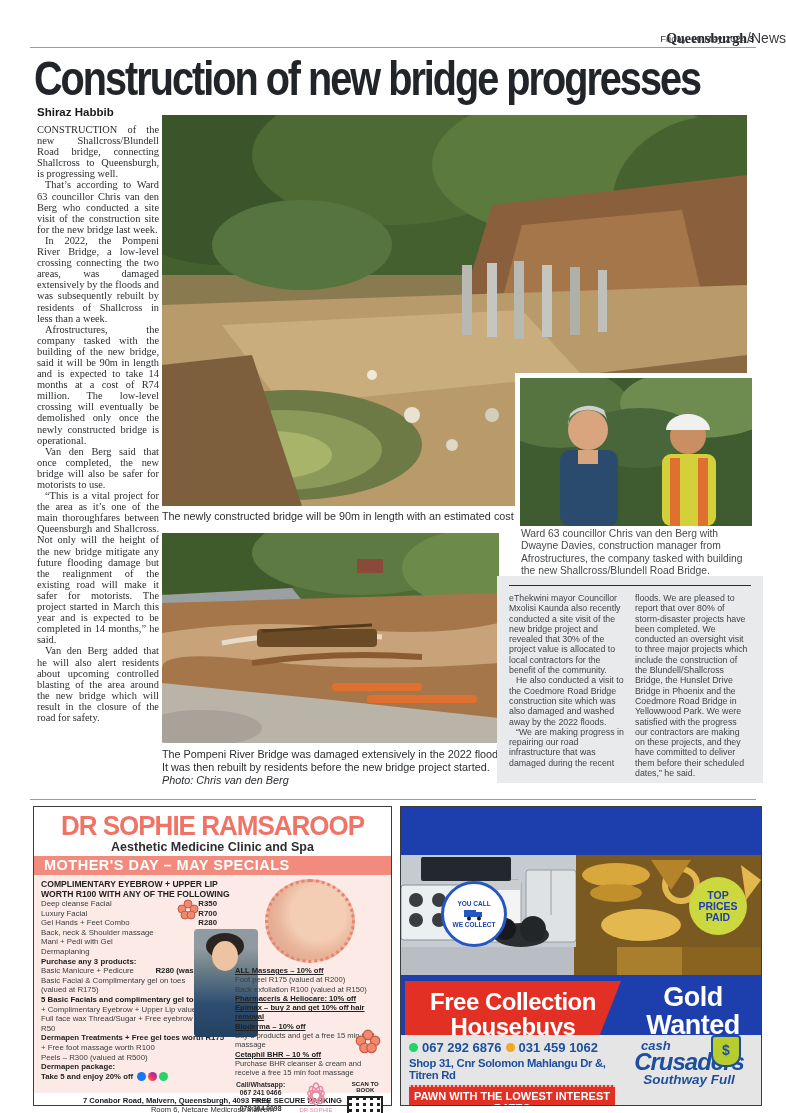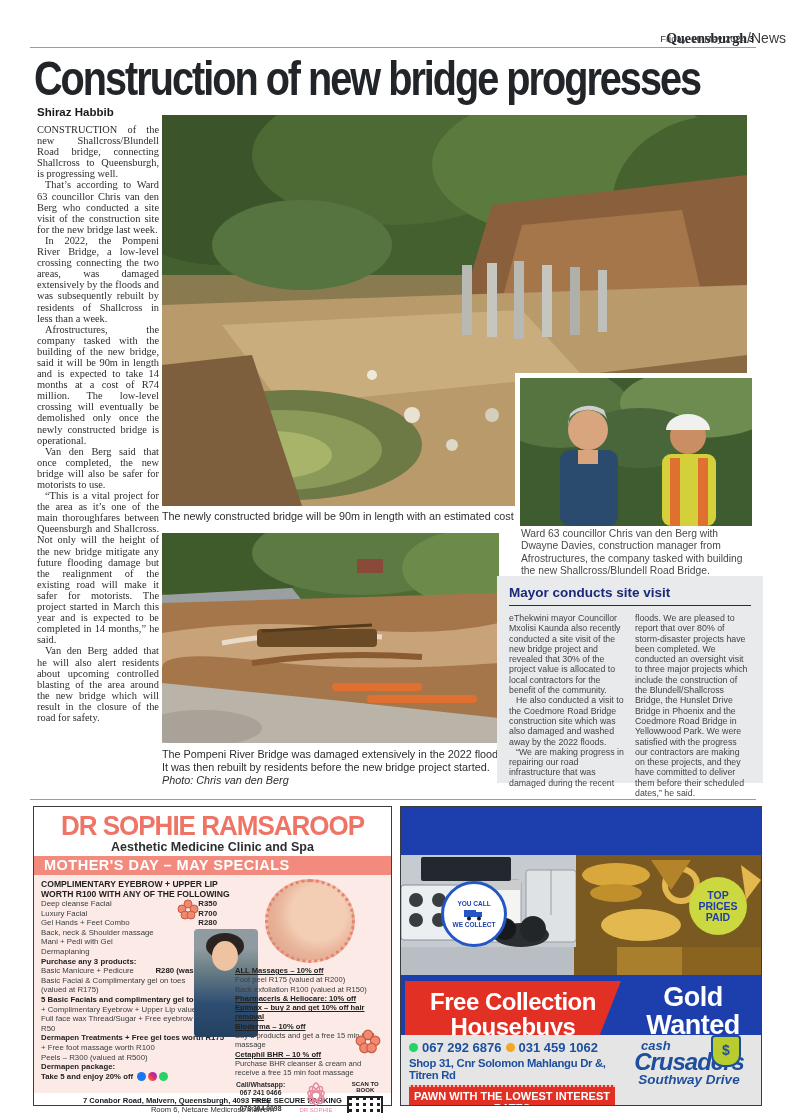--- a/index.html
+++ b/index.html
@@ -227,21 +227,20 @@
       <ellipse cx="40" cy="195" rx="60" ry="18" fill="#a8a299"></ellipse>
     </svg>
   </div>
   <div class="cap cap-flood">
     <div>The Pompeni River Bridge was damaged extensively in the 2022 floods.</div>
     <div>It was then rebuilt by residents before the new bridge project started.</div>
     <div class="cred">Photo: Chris van den Berg</div>
   </div>
 
   <div class="mayor">
-    <h3>Mayor conducts site visit</h3>
     <div class="rule"></div>
     <div class="cols">
       <div class="col">
         <p>eThekwini mayor Councillor Mxolisi Kaunda also recently conducted a site visit of the new bridge project and revealed that 30% of the project value is allocated to local contractors for the benefit of the community.</p>
         <p>He also conducted a visit to the Coedmore Road Bridge construction site which was also damaged and washed away by the 2022 floods.</p>
         <p>“We are making progress in repairing our road infrastructure that was damaged during the recent</p>
       </div>
       <div class="col">
         <p>floods. We are pleased to report that over 80% of storm-disaster projects have been completed. We conducted an oversight visit to three major projects which include the construction of the Blundell/Shallcross Bridge, the Hunslet Drive Bridge in Phoenix and the Coedmore Road Bridge in Yellowwood Park. We were satisfied with the progress our contractors are making on these projects, and they have committed to deliver them before their scheduled dates,” he said.</p>
       </div>
@@ -455,18 +454,18 @@
           <span class="dot dorange"></span>
           <span>031 459 1062</span>
         </div>
         <div class="shoprow">Shop 31, Cnr Solomon Mahlangu Dr &amp;, Titren Rd</div>
         <div class="pawn">PAWN WITH THE LOWEST INTEREST RATES</div>
       </div>
       <div class="cbot-r">
         <div class="cc1">cash</div>
         <div class="shield"><span>$</span></div>
         <div class="cc2">Crusaders</div>
-        <div class="cc3">Southway Drive</div>
+        <div class="cc3">Southway Full</div>
       </div>
     </div>
   </div>
 
 </div>
 
 </body></html>

